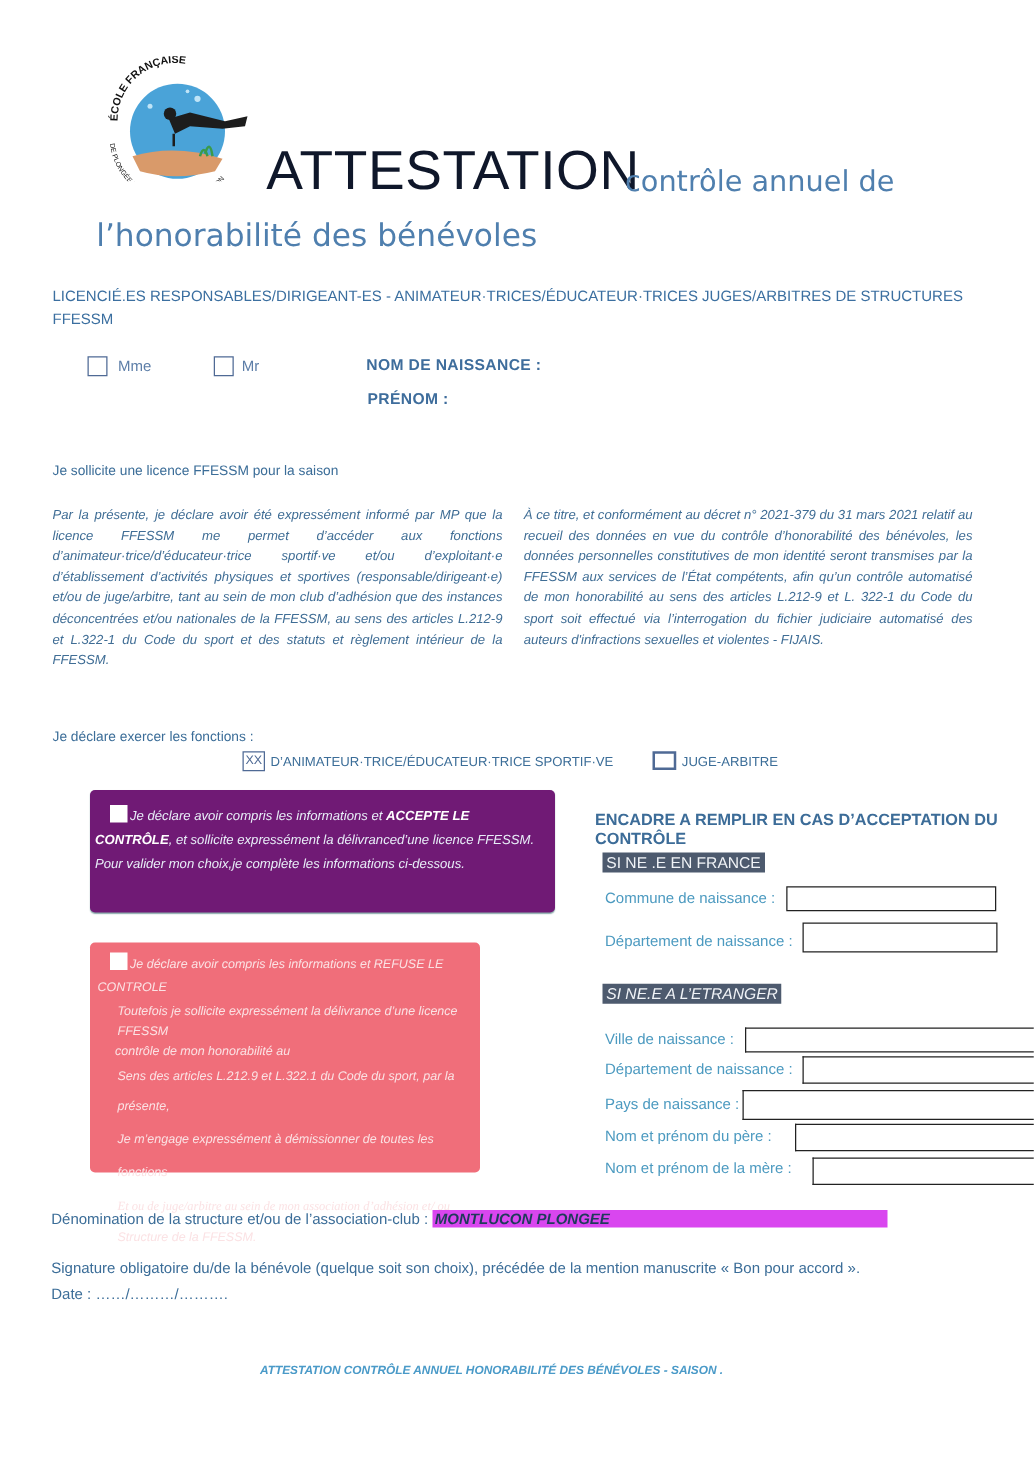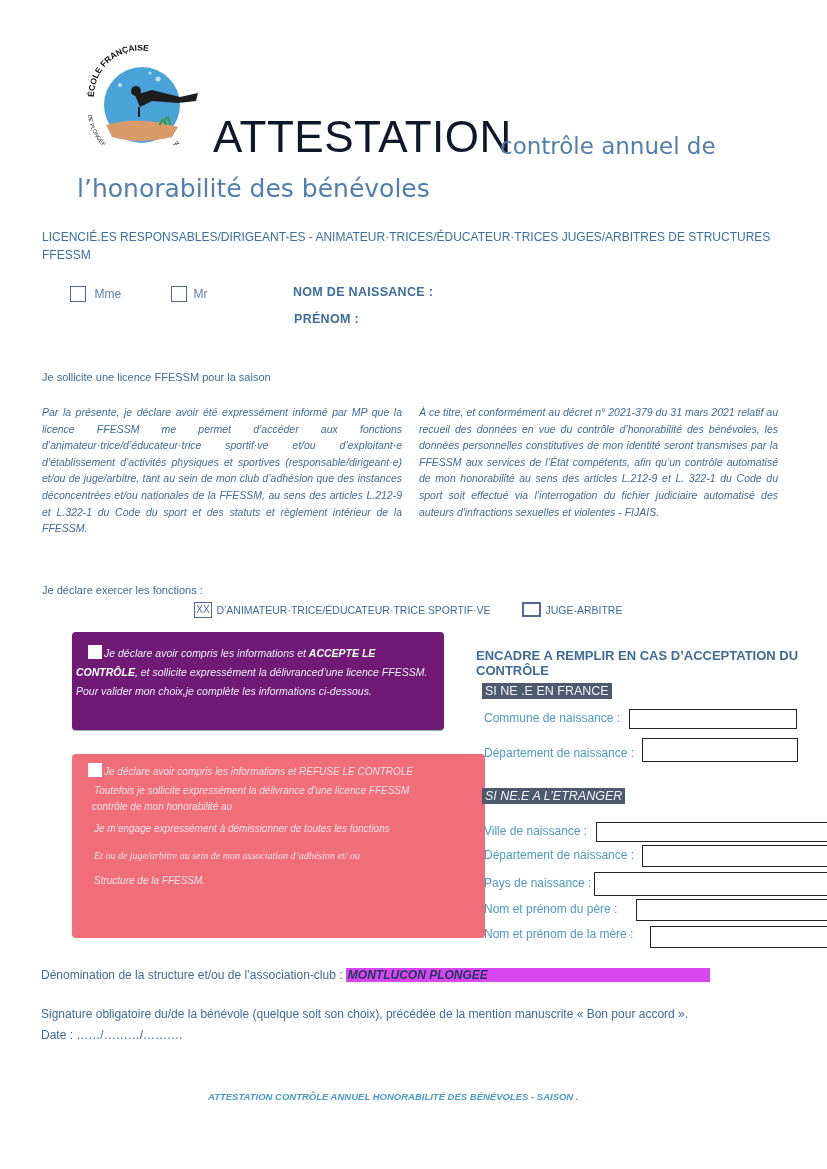--- a/index.html
+++ b/index.html
@@ -9,21 +9,21 @@
   .title-big{left:213px;top:112px;font-size:44px;color:#0f172a;letter-spacing:0.5px;white-space:nowrap;font-family:Liberation Sans, sans-serif;}
   .title-small{left:500px;top:133px;font-size:23px;color:#4f7fae;white-space:nowrap;font-family:"DejaVu Sans",sans-serif;}
   .title-line2{left:77px;top:174px;font-size:25px;color:#4f7fae;white-space:nowrap;font-family:"DejaVu Sans",sans-serif;}
   .subtitle{left:42px;top:228px;width:740px;font-size:12px;line-height:18px;color:#3b6fa0;}
   .chk{width:16px;height:16px;border:1.5px solid #4f6a95;box-sizing:border-box;display:inline-block;vertical-align:middle;}
   .civ{font-size:12px;color:#5d7ea8;}
   .label-strong{font-size:12.5px;font-weight:bold;color:#3e6d9c;letter-spacing:0.3px;}
   .p-small{font-size:11px;color:#3b6d98;}
   .para{font-size:10.5px;line-height:16.6px;color:#3f6d95;font-style:italic;text-align:justify;}
   .blue-box{left:72px;top:632px;width:372px;height:98px;background:#701a75;border-radius:4px;box-shadow:0 1px 1px #8aa;}
-  .red-box{left:72px;top:754px;width:413px;height:184px;background:#f06e7a;border-radius:4px;}
+  .red-box{left:72px;top:754px;width:312px;height:184px;background:#f06e7a;border-radius:4px;}
   .box-text{color:#e8eef8;font-style:italic;font-size:10.5px;line-height:19px;}
   .red-text{color:#fbe2e4;font-style:italic;font-size:10px;}
   .wchk{width:14px;height:14px;background:#fff;display:inline-block;vertical-align:-2px;margin-right:2px;}
   .enc-title{left:476px;top:648px;font-size:13px;font-weight:bold;color:#3c6c98;}
   .dark-label{background:#4d5a6e;color:#f0f3f7;font-size:12.5px;padding:1px 3px;}
   .field-lbl{font-size:12px;color:#4c9ac0;white-space:nowrap;}
   .field{border:1.5px solid #222;height:20px;box-sizing:border-box;background:#fff;}
   .club-hl{background:#d946ef;}
   .sig{font-size:12px;color:#3b6d98;}
   .footer{left:208px;top:1091px;font-size:9.5px;font-weight:bold;font-style:italic;color:#4a9ac8;white-space:nowrap;}
@@ -92,20 +92,21 @@
   <div class="box-text" style="padding:12px 6px 0 4px;">
     <span class="wchk" style="margin-left:12px;"></span><span>Je déclare avoir compris les informations et </span><b style="color:#fff;">ACCEPTE LE CONTRÔLE</b><span>, et sollicite expressément la délivranced’une licence FFESSM. Pour valider mon choix,je complète les informations ci-dessous.</span>
   </div>
 </div>
 
 <div class="abs red-box">
   <div style="padding:8px 6px 0 6px;">
     <div class="red-text" style="line-height:19px;"><span class="wchk" style="margin-left:10px;"></span><span>Je déclare avoir compris les informations et REFUSE LE CONTROLE</span></div>
     <div class="red-text" style="line-height:16px;margin-left:16px;margin-top:2px;">Toutefois je sollicite expressément la délivrance d’une licence FFESSM</div>
     <div class="red-text" style="line-height:16px;margin-left:14px;">contrôle de mon honorabilité au</div>
+    <div class="red-text" style="line-height:24px;margin-left:16px;">Sens des articles L.212.9 et L.322.1 du Code du sport, par la présente,</div>
     <div class="red-text" style="line-height:27px;margin-left:16px;">Je m’engage expressément à démissionner de toutes les fonctions</div>
     <div class="red-text" style="line-height:27px;margin-left:16px;font-family:Liberation Serif, serif;">Et ou de juge/arbitre au sein de mon association d’adhésion et/ ou</div>
     <div class="red-text" style="line-height:24px;margin-left:16px;">Structure de la FFESSM.</div>
   </div>
 </div>
 
 <div class="abs enc-title">ENCADRE A REMPLIR EN CAS D’ACCEPTATION DU CONTRÔLE</div>
 <div class="abs" style="left:482px;top:681px;"><span class="dark-label">SI NE .E EN FRANCE</span></div>
 
 <div class="abs field-lbl" style="left:484px;top:711px;">Commune de naissance :</div>

